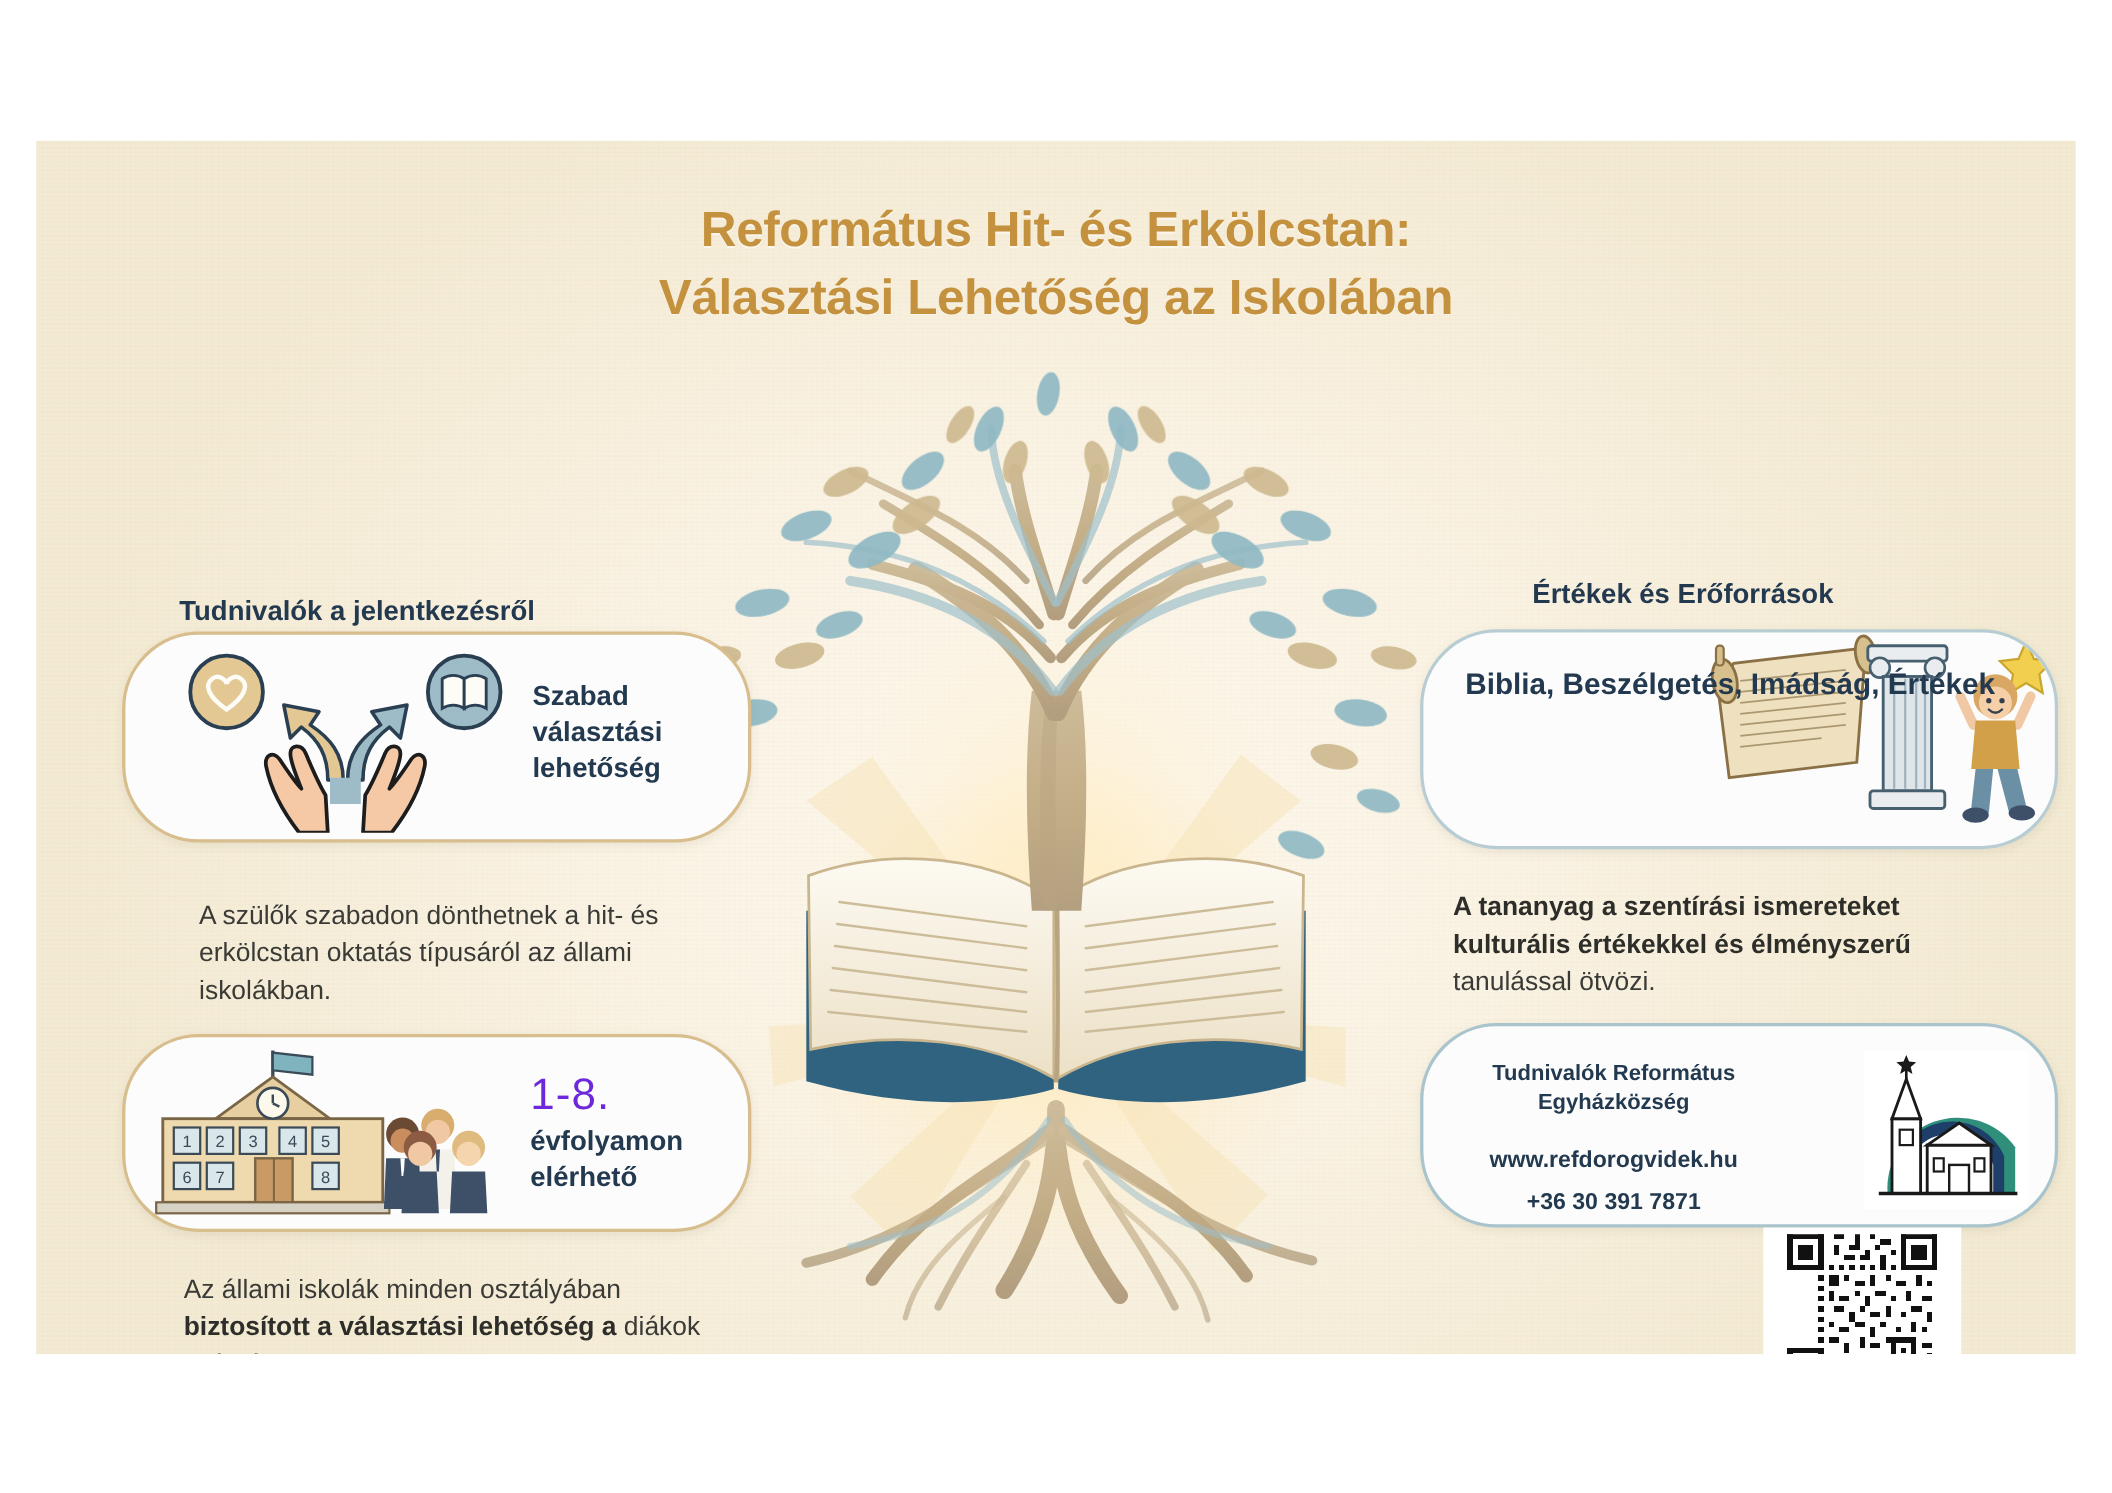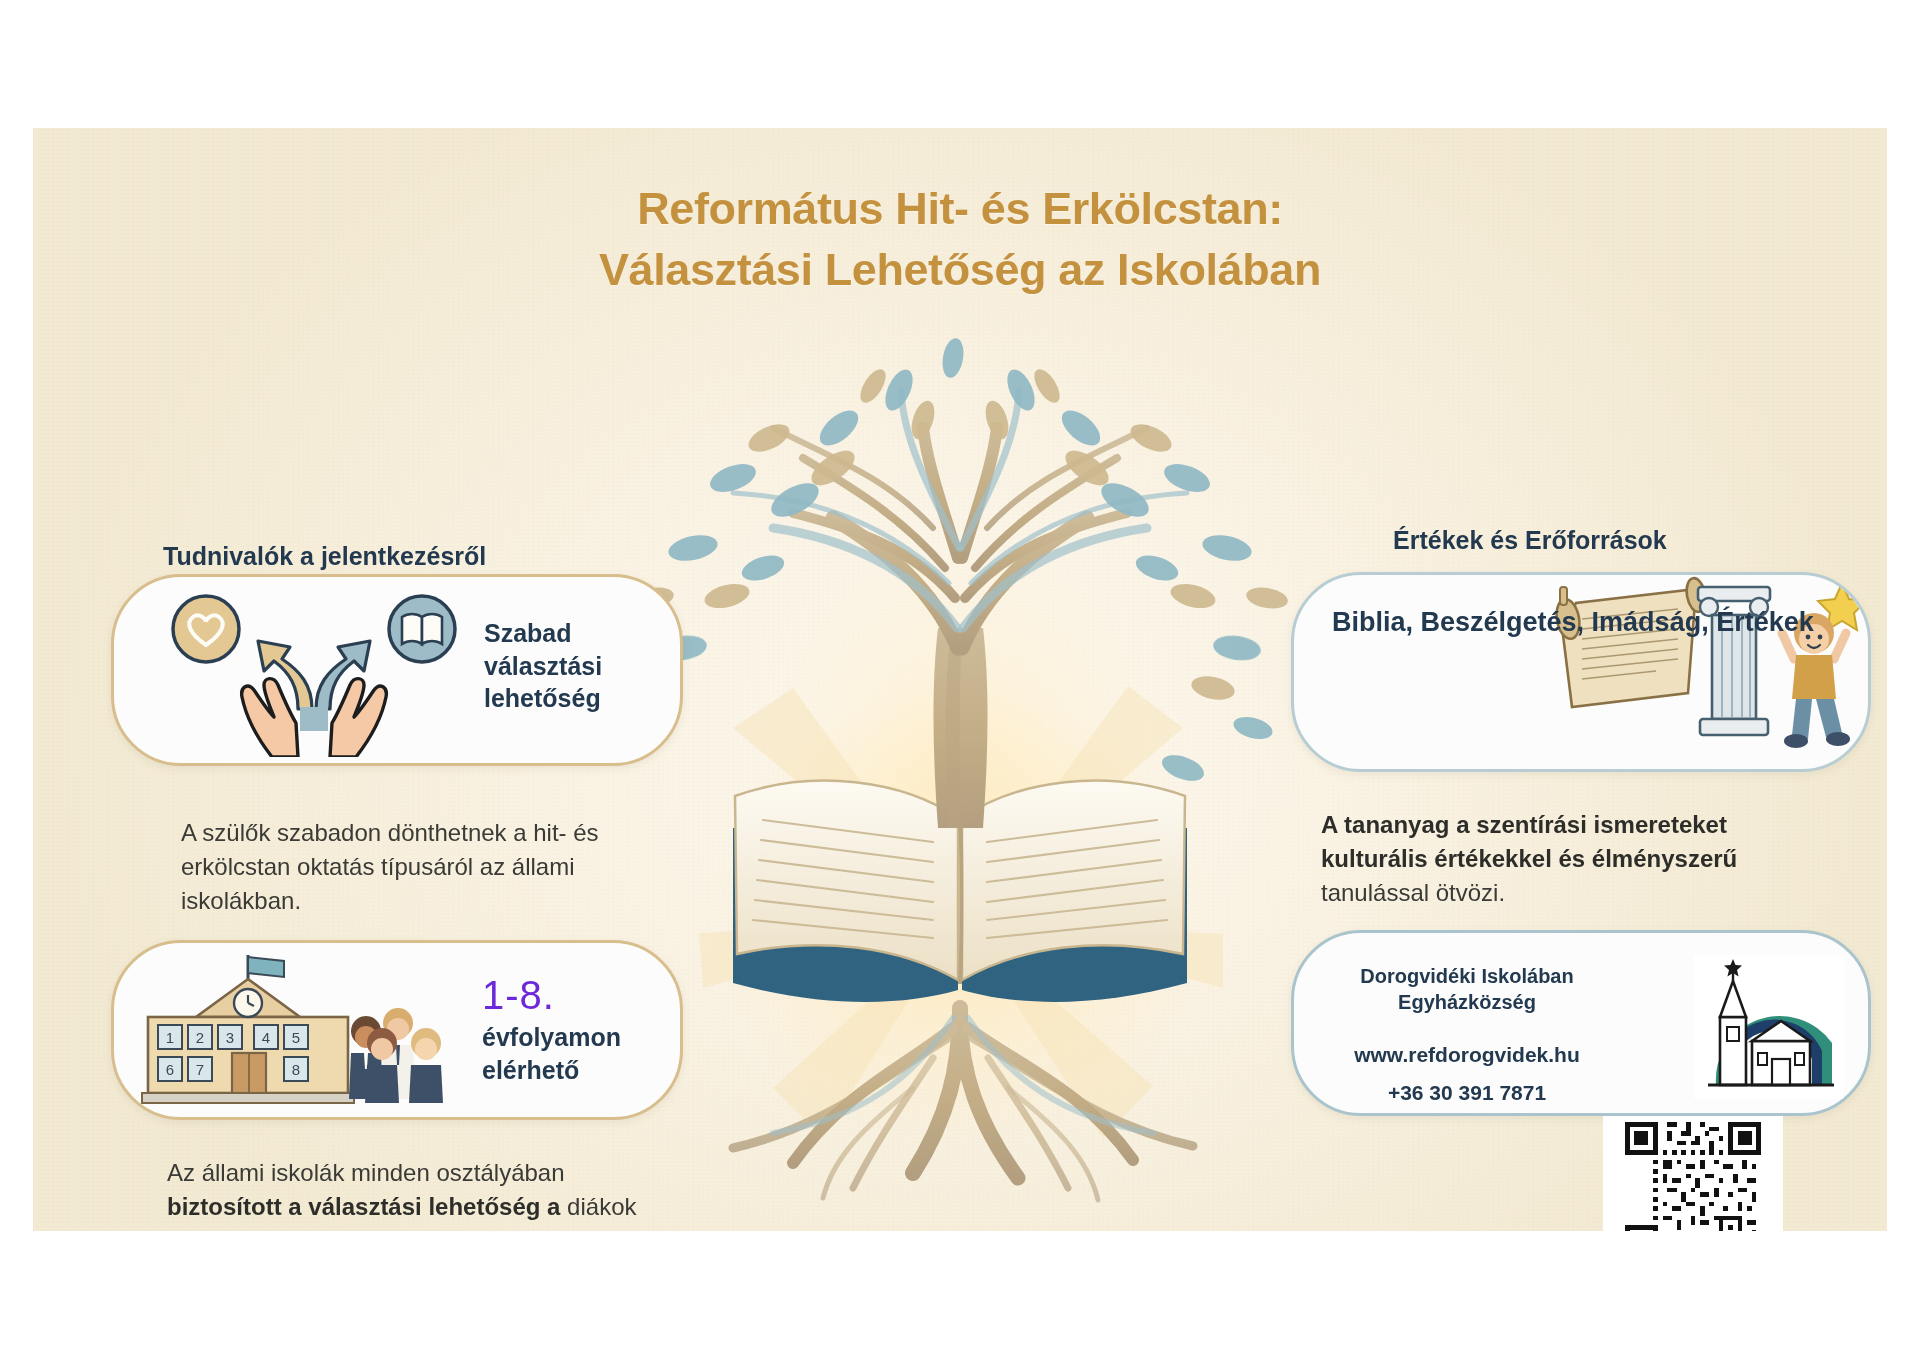--- a/index.html
+++ b/index.html
@@ -448,21 +448,21 @@
         <ellipse cx="250" cy="170" rx="12" ry="7" fill="#3d5068"></ellipse>
         <ellipse cx="292" cy="168" rx="12" ry="7" fill="#3d5068"></ellipse>
       </g>
     </svg>
   </div>
 
   <div class="para" id="para-right-1"><b>A tananyag a szentírási ismereteket kulturális értékekkel és élményszerű</b><span> tanulással ötvözi.</span></div>
 
   <div class="pill" id="card-contact">
     <div class="card-text" id="contact-name">
-      <div>Dorogvidéki Iskolában</div>
+      <div>Tudnivalók Református</div>
       <div>Egyházközség</div>
     </div>
     <div class="card-text" id="contact-url">www.refdorogvidek.hu</div>
     <div class="card-text" id="contact-tel">+36 30 391 7871</div>
     <svg id="church-logo" viewBox="0 0 150 144">
       <rect x="0" y="0" width="150" height="144" fill="#ffffff"></rect>
       <path d="M22 130 A 64 64 0 0 1 138 88 L138 130 Z" fill="#2f8f7a"></path>
       <path d="M30 130 A 52 52 0 0 1 128 96 L128 130 Z" fill="#1f3f6b"></path>
       <path d="M40 130 A 40 40 0 0 1 118 104 L118 130 Z" fill="#ffffff"></path>
 

